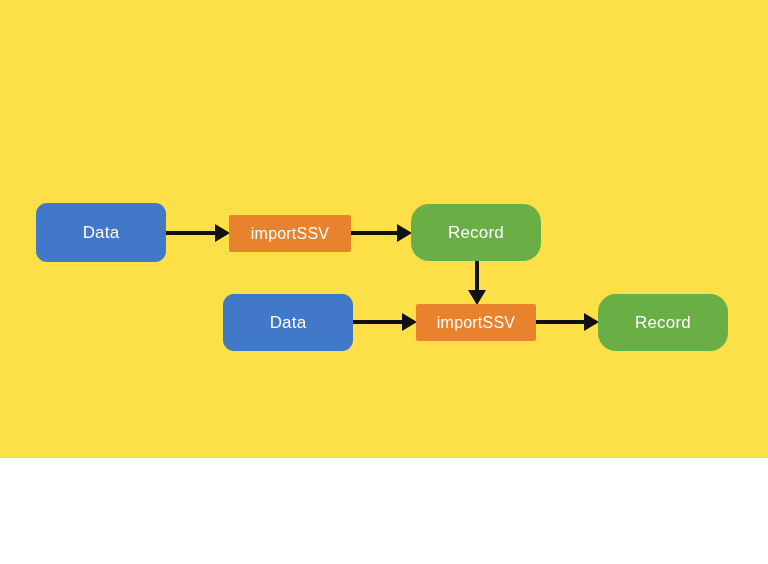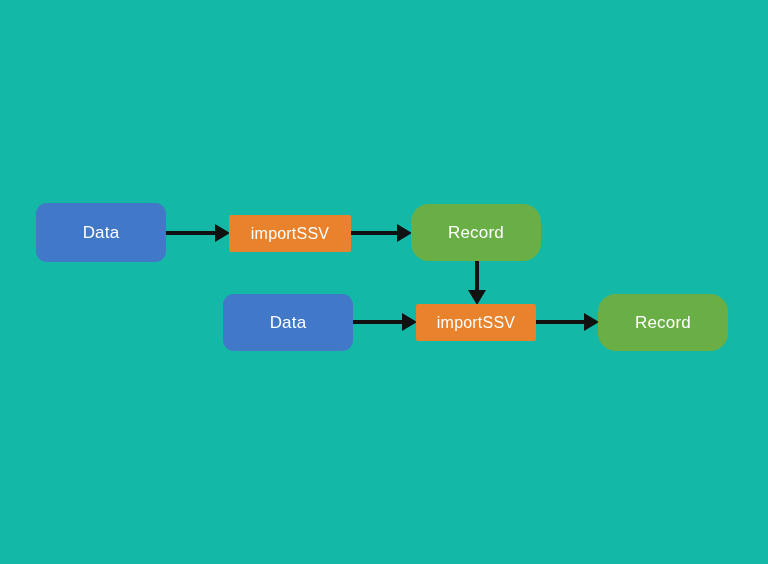--- a/index.html
+++ b/index.html
@@ -9,22 +9,22 @@
   }
   body {
     width: 768px;
     height: 564px;
     font-family: "Liberation Sans", sans-serif;
     overflow: hidden;
   }
   #canvas {
     position: relative;
     width: 768px;
-    height: 564px;
-    background: #14b8a6;
+    height: 458px;
+    background: #fde047;
   }
   .node {
     position: absolute;
     display: flex;
     align-items: center;
     justify-content: center;
     box-sizing: border-box;
     color: #ffffff;
     font-size: 17px;
     font-weight: 400;

